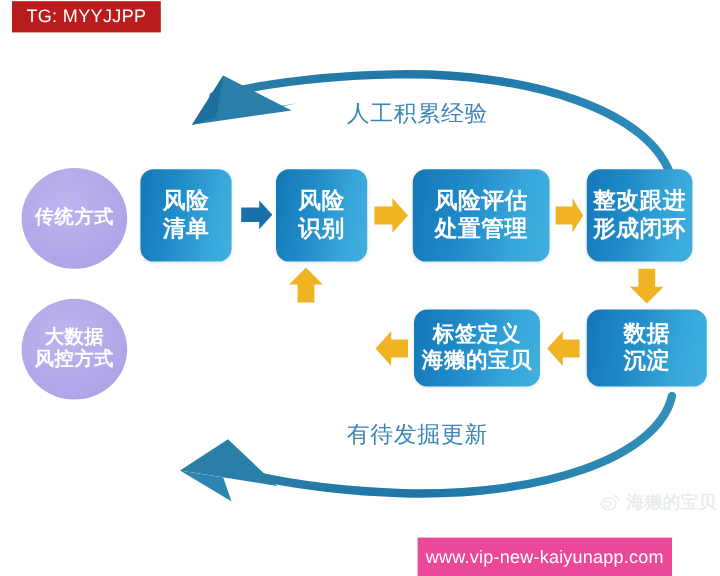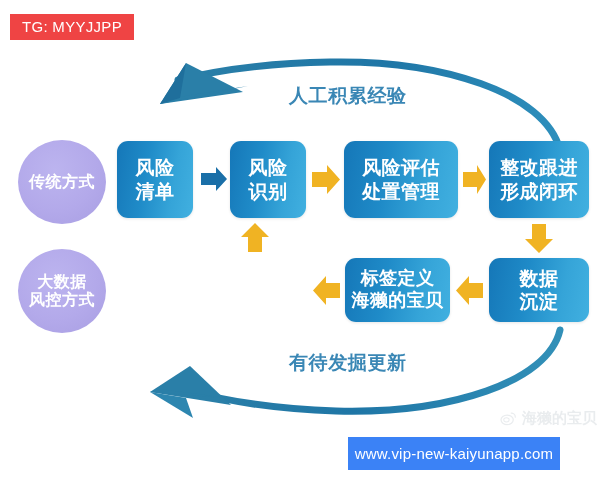--- a/index.html
+++ b/index.html
@@ -15,38 +15,38 @@
     width: 600px;
     height: 480px;
     background: #ffffff;
     overflow: hidden;
   }
 
   
   .tg-watermark {
     position: absolute;
     left: 10px;
-    top: 14px;
+    top: 1px;
     padding: 5px 12px 6px 12px;
-    background: #ef4444;
+    background: #b91c1c;
     color: #ffffff;
     font-size: 15px;
     letter-spacing: 0.3px;
     line-height: 1;
     white-space: nowrap;
   }
 
   
   .url-watermark {
     position: absolute;
     left: 348px;
-    top: 437px;
+    top: 448px;
     width: 212px;
     height: 33px;
-    background: #3b82f6;
+    background: #ec4899;
     color: #ffffff;
     font-size: 15px;
     display: flex;
     align-items: center;
     justify-content: center;
     letter-spacing: 0.2px;
     white-space: nowrap;
   }
 
   
@@ -111,33 +111,33 @@
     text-align: center;
     letter-spacing: 0.4px;
     box-shadow: 0 1px 3px rgba(0,0,0,0.10);
     background: linear-gradient(100deg, #1577b8 0%, #1f8bc8 38%, #35a4d8 72%, #41b0e0 100%);
   }
   .box span { display: block; }
 
   .b-risklist  { left: 117px; top: 141px; width: 76px;  height: 77px; font-size: 19px; }
   .b-identify  { left: 230px; top: 141px; width: 76px;  height: 77px; font-size: 19px; }
   .b-assess    { left: 344px; top: 141px; width: 114px; height: 77px; font-size: 19px; }
-  .b-close     { left: 489px; top: 141px; width: 100px; height: 77px; font-size: 19px; }
+  .b-close     { left: 489px; top: 141px; width: 88px; height: 77px; font-size: 19px; }
 
   .b-auto      { left: 117px; top: 258px; width: 195px; height: 64px; font-size: 18px; }
   .b-label     { left: 345px; top: 258px; width: 105px; height: 64px; font-size: 18px; }
   .b-data      { left: 489px; top: 258px; width: 100px; height: 64px; font-size: 19px; }
 
   .hl-yellow { color: #e9e86a; }
 
   
   .curve-caption {
     position: absolute;
     color: #3a87b5;
-    font-weight: bold;
+    font-weight: normal;
     line-height: 1.22;
     text-align: center;
     letter-spacing: 0.6px;
     white-space: nowrap;
   }
   .cap-top    { left: 289px; top: 84px;  font-size: 19px; }
   .cap-bottom { left: 289px; top: 351px; font-size: 19px; }
 </style>
 </head>
 <body>

